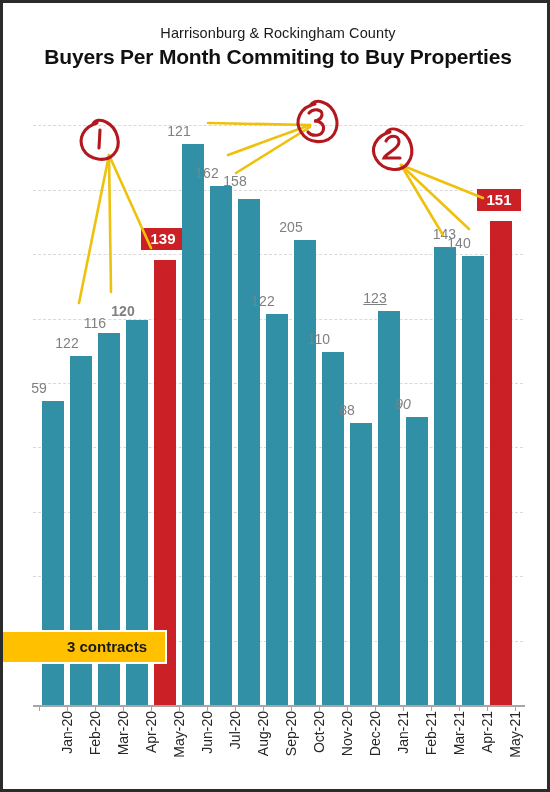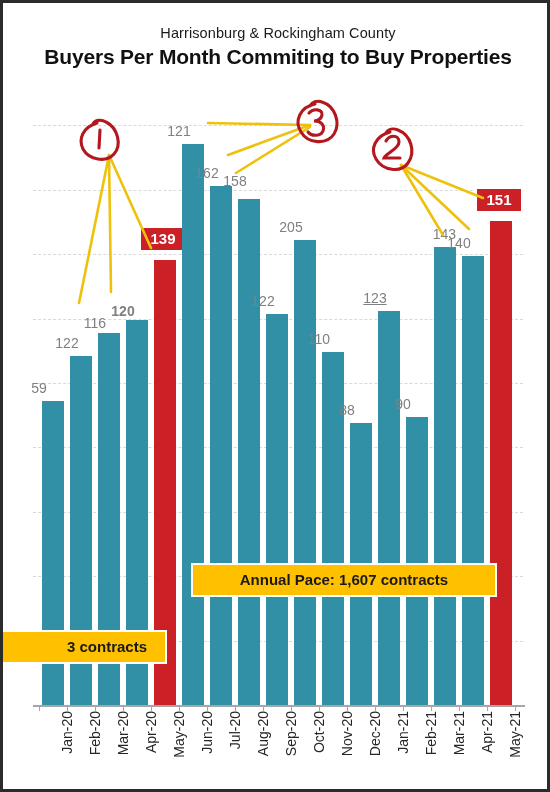--- a/index.html
+++ b/index.html
@@ -214,40 +214,39 @@
       <div class="xlabel" style="left: 336px; top: 778px;">Nov-20</div>
       <div class="bar teal" style="left: 347px; height: 282.04px; background: rgb(50, 144, 166);"></div>
       <div class="vlabel" style="left: 319px; top: 398.96px;">88</div>
       <div class="tick" style="left: 344px;"></div>
       <div class="xlabel" style="left: 364px; top: 778px;">Dec-20</div>
       <div class="bar teal" style="left: 375px; height: 394.215px; background: rgb(50, 144, 166);"></div>
       <div class="vlabel" style="left: 347px; top: 286.785px; text-decoration: underline;">123</div>
       <div class="tick" style="left: 372px;"></div>
       <div class="xlabel" style="left: 392px; top: 778px;">Jan-21</div>
       <div class="bar teal" style="left: 403px; height: 288.45px; background: rgb(50, 144, 166);"></div>
-      <div class="vlabel" style="left: 375px; top: 392.55px;">90</div>
+      <div class="vlabel" style="left: 375px; top: 392.55px; font-style: italic;">90</div>
       <div class="tick" style="left: 400px;"></div>
       <div class="xlabel" style="left: 420px; top: 778px;">Feb-21</div>
       <div class="bar teal" style="left: 431px; height: 458.315px; background: rgb(50, 144, 166);"></div>
       <div class="vlabel" style="left: 403px; top: 222.685px; text-align: right;">143</div>
       <div class="tick" style="left: 428px;"></div>
       <div class="xlabel" style="left: 448px; top: 778px;">Mar-21</div>
       <div class="bar teal" style="left: 459px; height: 448.7px; background: rgb(50, 144, 166);"></div>
       <div class="vlabel" style="left: 431px; top: 232.3px;">140</div>
       <div class="tick" style="left: 456px;"></div>
       <div class="xlabel" style="left: 476px; top: 778px;">Apr-21</div>
       <div class="bar red" style="left: 487px; height: 483.955px; background: rgb(203, 32, 38);"></div>
       <div class="vlabel hl" style="left: 472px; top: 184.045px;">151</div>
       <div class="tick" style="left: 484px;"></div>
       <div class="xlabel" style="left: 504px; top: 778px;">May-21</div>
       <div class="tick" style="left: 512px;"></div>
     </div>
 
   <div class="pace-box" id="pace-left">3 contracts</div>
-  <div class="pace-box" id="pace-right">Annual Pace: 1,607 contracts</div>
 
   <svg id="annot" viewBox="0 0 550 792">
     <g stroke="#eec10d" stroke-width="2.6" fill="none" stroke-linecap="round">
       <line x1="106" y1="152" x2="76" y2="300"></line>
       <line x1="106" y1="152" x2="108" y2="289"></line>
       <line x1="106" y1="152" x2="148" y2="245"></line>
     </g>
     <g stroke="#eec10d" stroke-width="2.6" fill="none" stroke-linecap="round">
       <line x1="398" y1="162" x2="440" y2="232"></line>
       <line x1="398" y1="162" x2="466" y2="226"></line>

